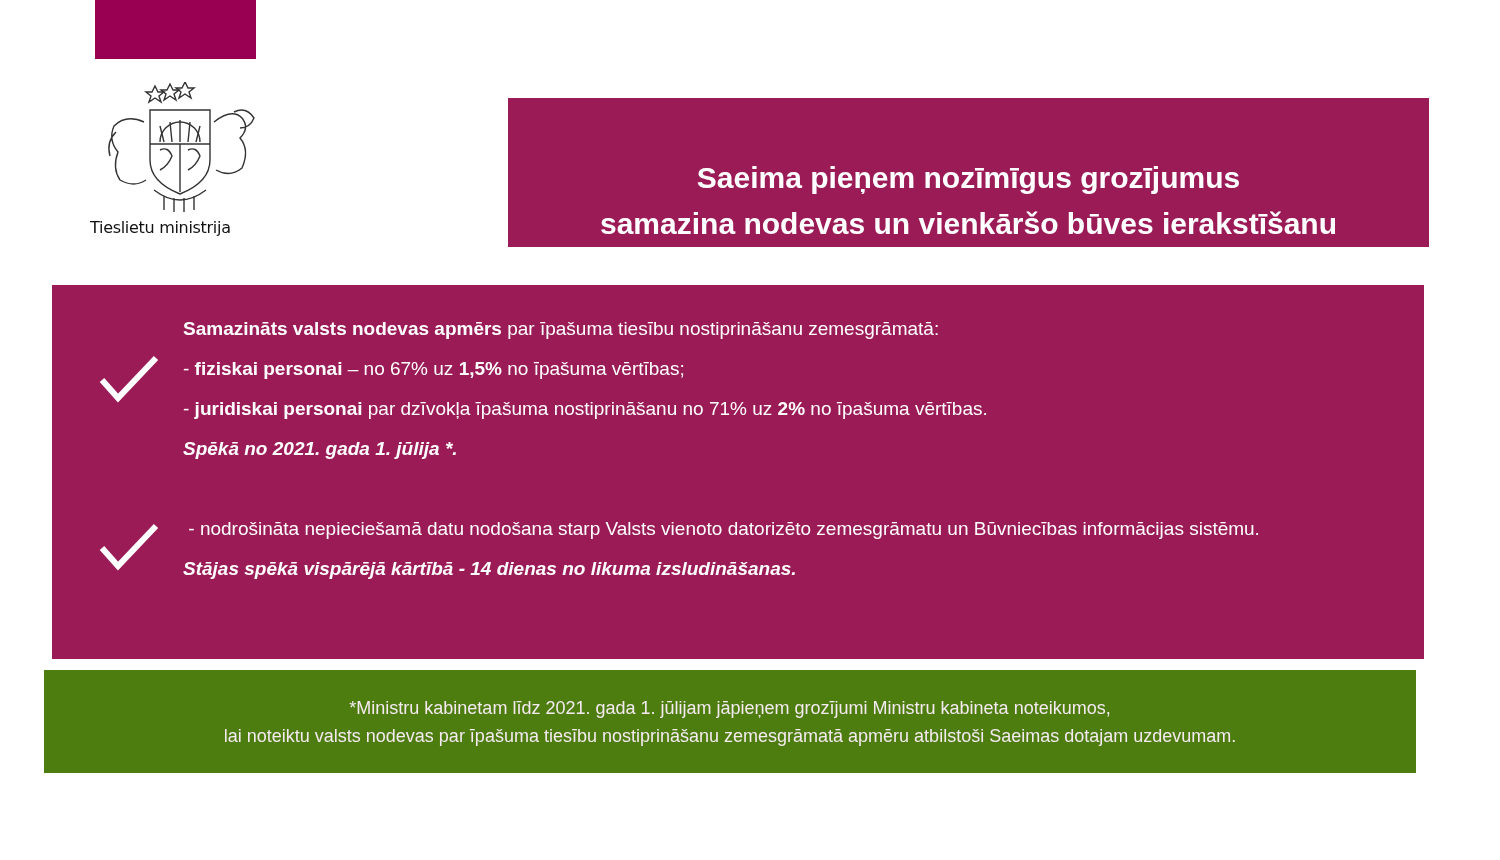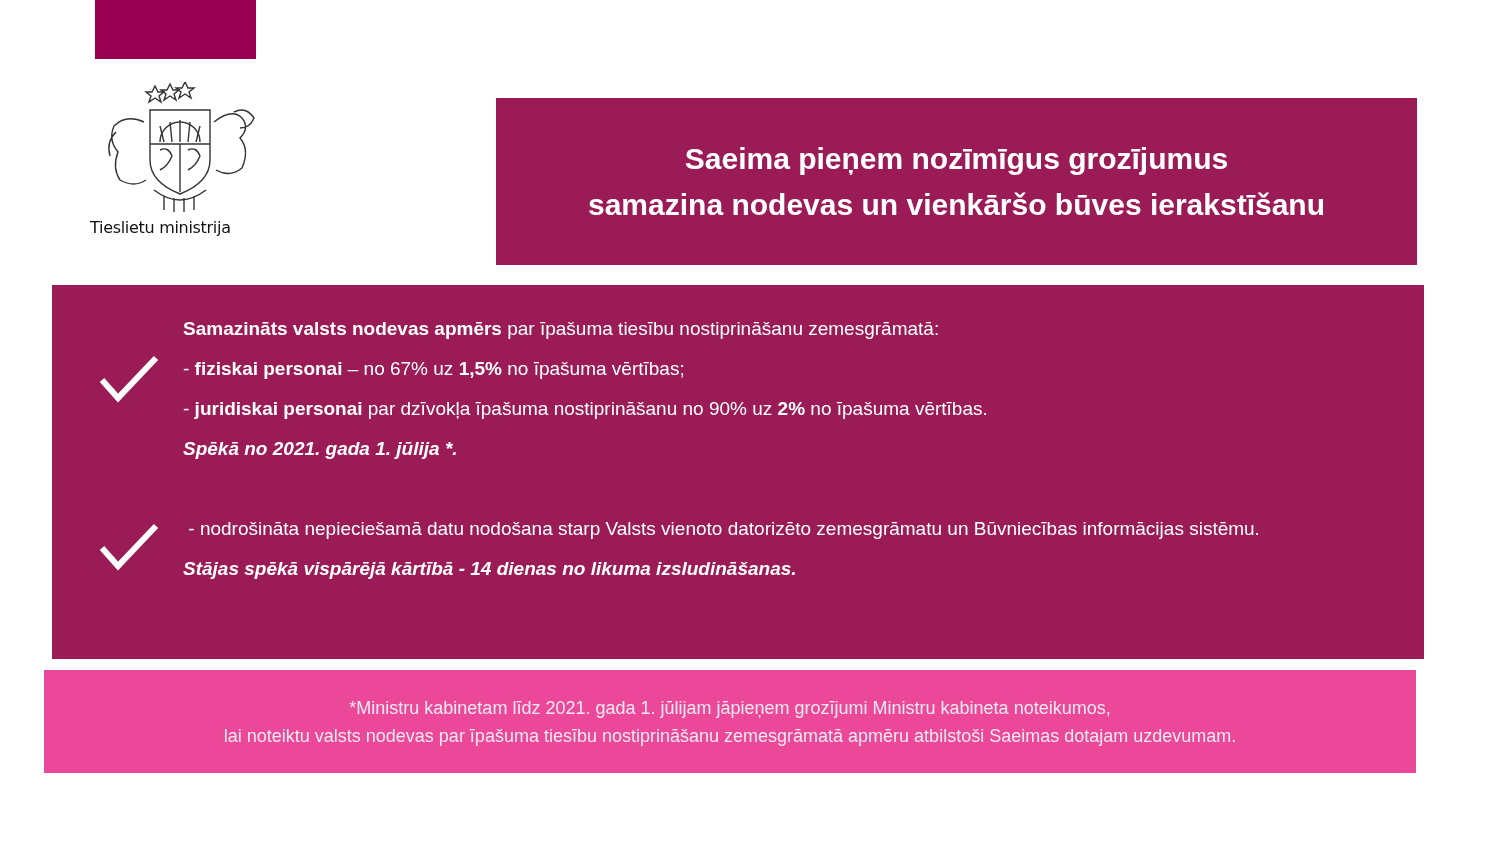--- a/index.html
+++ b/index.html
@@ -3,28 +3,28 @@
 <meta charset="utf-8">
 <style>
   html, body { margin:0; padding:0; }
   body { width:1500px; height:860px; background:#ffffff; position:relative; overflow:hidden;
          font-family:"Liberation Sans", sans-serif; color:#ffffff; }
   .accent-bar { position:absolute; left:95px; top:0; width:161px; height:59px; background:#990052; }
   .logo { position:absolute; left:88px; top:82px; width:180px; height:160px; }
   .logo svg { position:absolute; left:6px; top:0; }
   .logo-text { position:absolute; left:2px; top:136px; font-size:16px; color:#111111; white-space:nowrap;
                font-family:"DejaVu Sans", sans-serif; letter-spacing:-0.3px; }
-  .title-box { position:absolute; left:496px; top:98px; width:921px; height:167px; background:#9b1b57;
-               display:flex; flex-direction:column; justify-content:center; align-items:center; }
+  .title-box { position:absolute; left:508px; top:98px; width:921px; height:149px; background:#9b1b57;
+               display:flex; flex-direction:column; justify-content:flex-end; align-items:center; }
   .title-line { font-size:30px; font-weight:bold; line-height:46px; text-align:center; white-space:nowrap; }
   .main-box { position:absolute; left:52px; top:285px; width:1372px; height:374px; background:#9b1b57; }
   .check { position:absolute; left:46px; width:62px; height:50px; }
   .block { position:absolute; left:131px; font-size:19px; }
   .block .line { height:40px; line-height:40px; white-space:nowrap; }
-  .footer-box { position:absolute; left:44px; top:670px; width:1372px; height:103px; background:#ec4899;
+  .footer-box { position:absolute; left:44px; top:670px; width:1372px; height:103px; background:#4d7c0f;
                 display:flex; flex-direction:column; justify-content:center; align-items:center; }
   .footer-line { font-size:18px; line-height:28px; text-align:center; white-space:nowrap; color:#f4eaf0; }
   b { font-weight:bold; }
   i { font-style:italic; font-weight:bold; }
 </style>
 </head>
 <body>
 
 <div class="accent-bar"></div>
 
@@ -58,21 +58,21 @@
     <polyline points="4,26 20,44 58,4" fill="none" stroke="#ffffff" stroke-width="6" stroke-linejoin="miter"></polyline>
   </svg>
   <div class="block" style="top:24px">
     <div class="line">
       <b>Samazināts valsts nodevas apmērs</b><span> par īpašuma tiesību nostiprināšanu zemesgrāmatā:</span>
     </div>
     <div class="line">
       <span>- </span><b>fiziskai personai</b><span> – no 67% uz </span><b>1,5%</b><span> no īpašuma vērtības;</span>
     </div>
     <div class="line">
-      <span>- </span><b>juridiskai personai</b><span> par dzīvokļa īpašuma nostiprināšanu no 90% uz </span><b>2%</b><span> no īpašuma vērtības.</span>
+      <span>- </span><b>juridiskai personai</b><span> par dzīvokļa īpašuma nostiprināšanu no 71% uz </span><b>2%</b><span> no īpašuma vērtības.</span>
     </div>
     <div class="line">
       <i>Spēkā no 2021. gada 1. jūlija *.</i>
     </div>
   </div>
 
   <svg class="check" style="top:237px" viewBox="0 0 62 50">
     <polyline points="4,26 20,44 58,4" fill="none" stroke="#ffffff" stroke-width="6" stroke-linejoin="miter"></polyline>
   </svg>
   <div class="block" style="top:224px">

